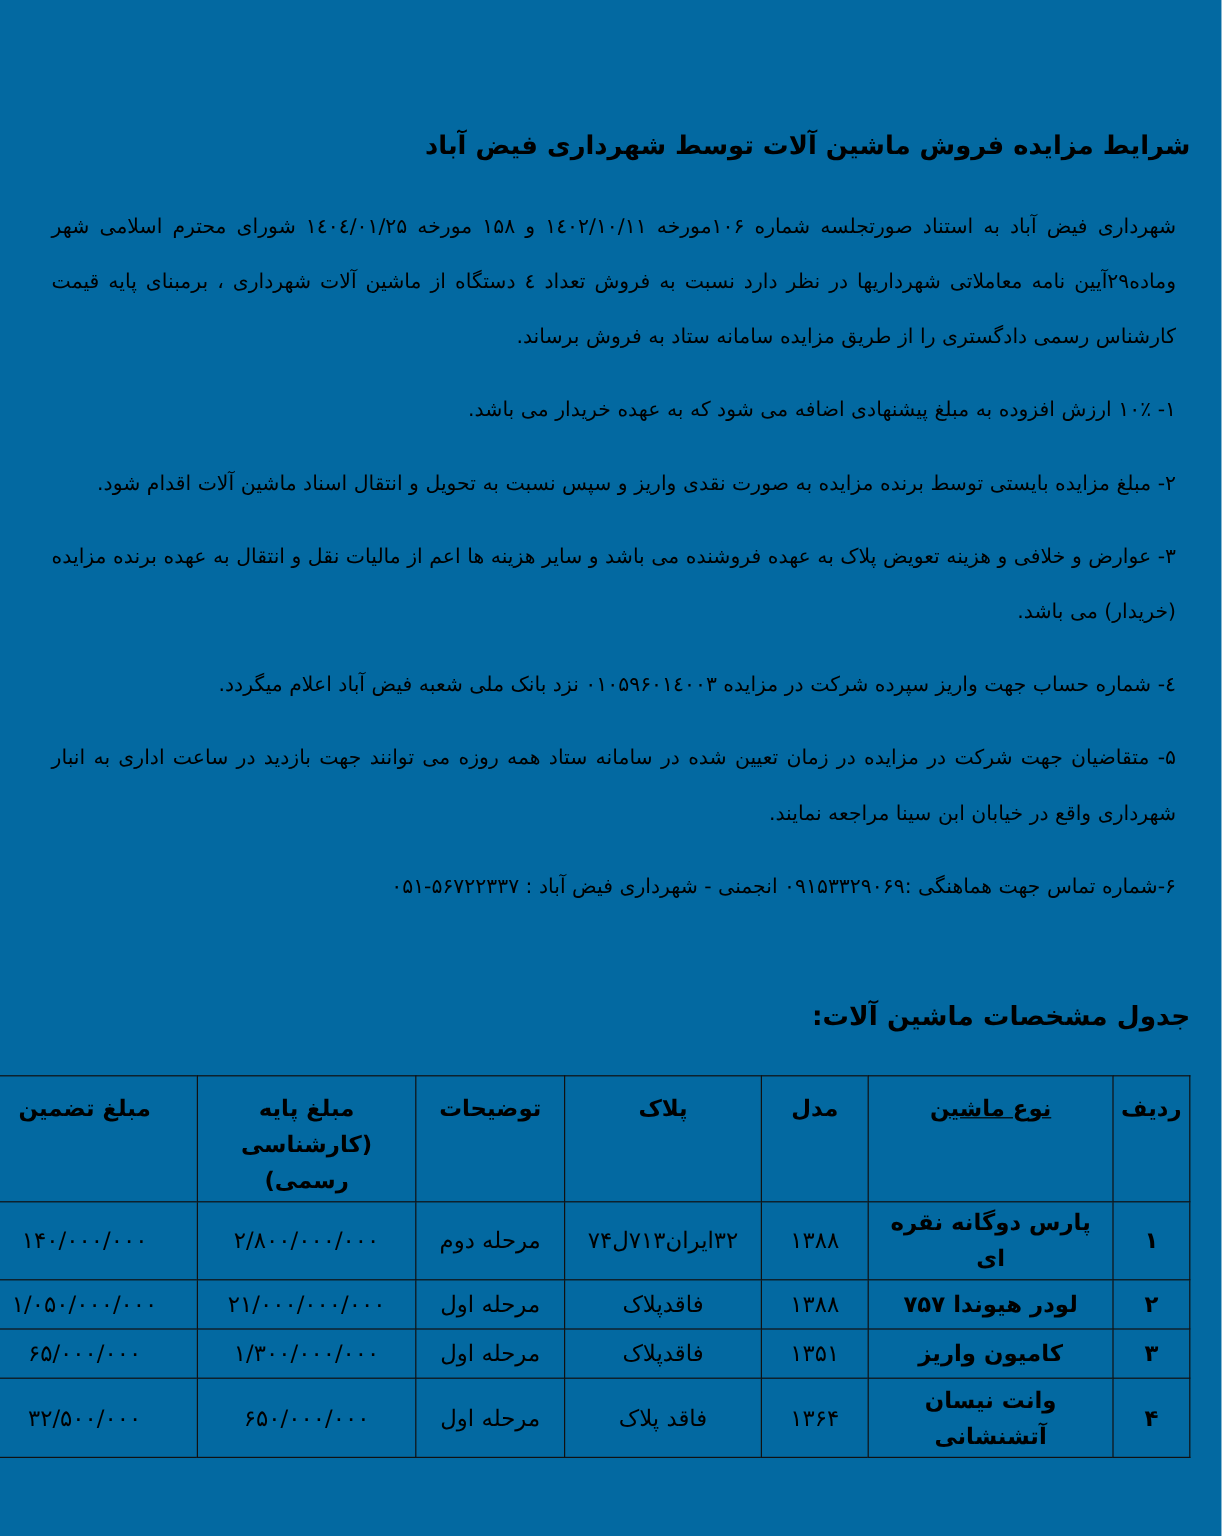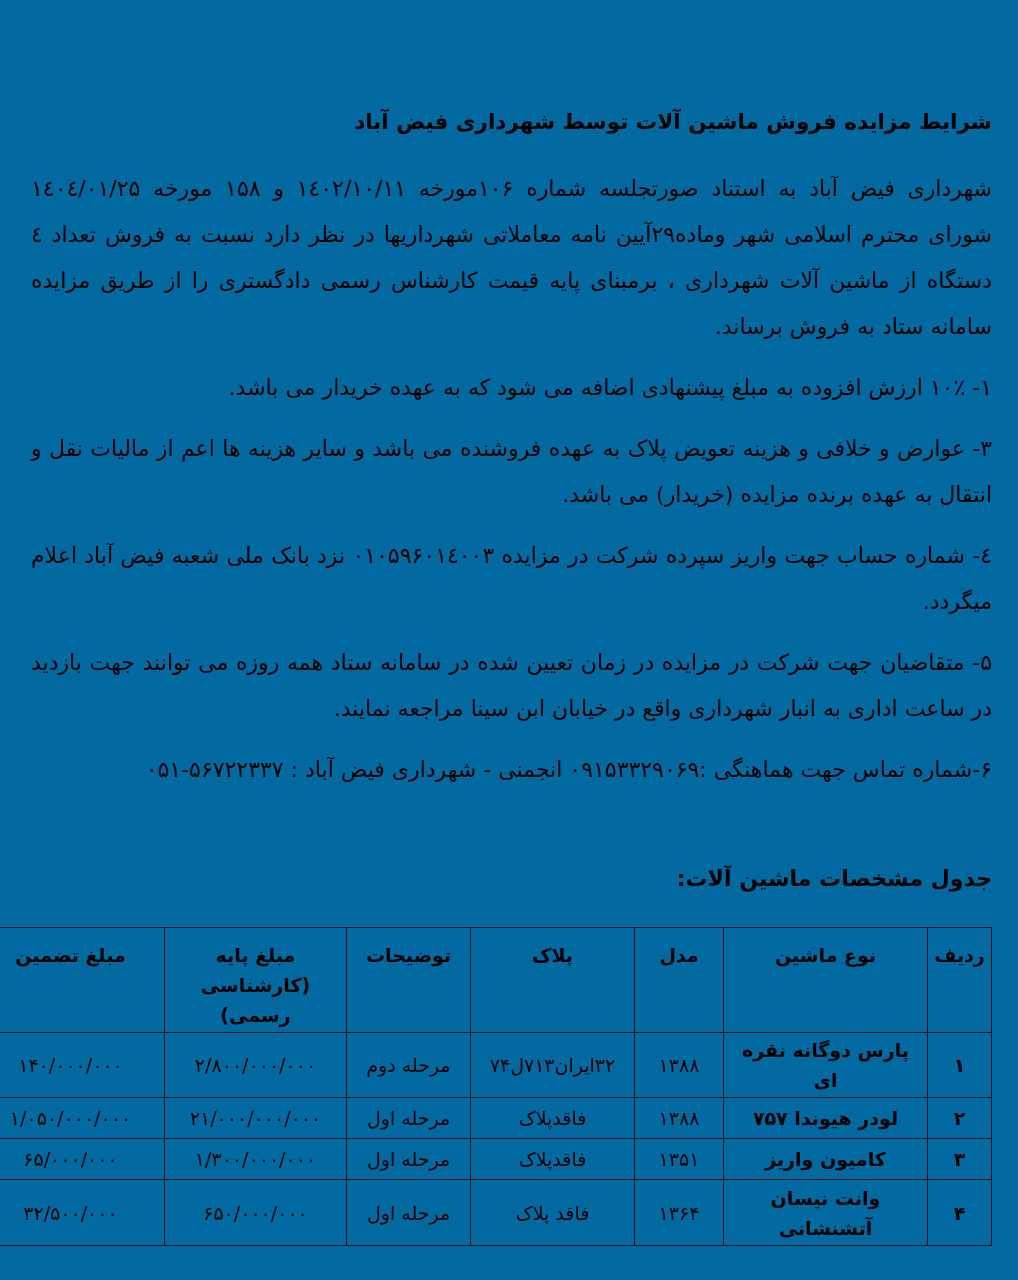--- a/index.html
+++ b/index.html
@@ -16,25 +16,25 @@
     padding: 0 26px 0 31px;
   }
   .doc-title {
     margin: 104px 0 0 0;
     font-size: 21.5px;
     font-weight: bold;
     line-height: 36px;
     text-align: right;
   }
   .body-text {
-    font-size: 22px;
+    font-size: 17px;
     line-height: 46px;
     text-align: justify;
     text-align-last: right;
-    margin: 0;
+    margin: 12px;
   }
   .intro { margin-top: 26px; }
   .term  { margin-top: 15px; margin-bottom: 15px; }
   .table-title {
     margin: 68px 0 0 0;
     font-size: 22px;
     font-weight: bold;
     line-height: 36px;
     text-align: right;
   }
@@ -56,38 +56,39 @@
   }
   table.specs thead th {
     font-weight: bold;
     height: 74px;
     vertical-align: top;
     padding-top: 12px;
   }
   table.specs tbody tr { height: 41px; }
   table.specs tbody tr.tall { height: 66px; }
   .col-radif   { width: 55px;  }
-  .col-type    { width: 195px; }
+  .col-type    { width: 195px; text-decoration: underline; }
   .col-model   { width: 80px;  }
   .col-plate   { width: 155px; }
   .col-notes   { width: 115px; }
   .col-base    { width: 173px; margin-top: 16px; }
   .col-deposit { width: 179px; }
   td.cell-radif, td.cell-type { font-weight: bold; }
 </style>
 </head>
 <body>
 
 <div class="page">
 
   <h1 class="doc-title">شرایط مزایده فروش ماشین آلات توسط شهرداری فیض آباد</h1>
 
   <p class="body-text intro">شهرداری فیض آباد به استناد صورتجلسه شماره ۱۰۶مورخه ۱٤۰۲/۱۰/۱۱ و ۱۵۸ مورخه ۱٤۰٤/۰۱/۲۵ شورای محترم اسلامی شهر وماده۲۹آیین نامه معاملاتی شهرداریها در نظر دارد نسبت به فروش تعداد ٤ دستگاه از ماشین آلات شهرداری ، برمبنای پایه قیمت کارشناس رسمی دادگستری را از طریق مزایده سامانه ستاد به فروش برساند.</p>
 
   <p class="body-text term">۱-  ۱۰٪ ارزش افزوده به مبلغ پیشنهادی اضافه می شود که به عهده خریدار می باشد.</p>
+  <p class="body-text term">۲- مبلغ مزایده بایستی توسط برنده مزایده به صورت نقدی واریز و سپس نسبت به تحویل  و انتقال اسناد ماشین آلات اقدام شود.</p>
   <p class="body-text term">۳- عوارض و خلافی و هزینه تعویض پلاک به عهده فروشنده می باشد و سایر هزینه ها اعم از مالیات نقل و انتقال به عهده برنده مزایده (خریدار) می باشد.</p>
   <p class="body-text term">٤- شماره حساب جهت واریز سپرده شرکت در مزایده ۰۱۰۵۹۶۰۱٤۰۰۳ نزد بانک ملی شعبه فیض آباد اعلام میگردد.</p>
   <p class="body-text term">۵- متقاضیان جهت شرکت در مزایده در زمان تعیین شده در سامانه ستاد همه روزه می توانند جهت بازدید در ساعت اداری به انبار شهرداری واقع در خیابان ابن سینا مراجعه نمایند.</p>
   <p class="body-text term">۶-شماره تماس  جهت هماهنگی :۰۹۱۵۳۳۲۹۰۶۹ انجمنی - شهرداری فیض آباد :  ۰۵۱‎-‎۵۶۷۲۲۳۳۷</p>
 
   <h2 class="table-title">جدول مشخصات ماشین آلات:</h2>
 
   <table class="specs">
     <thead>
       <tr>

